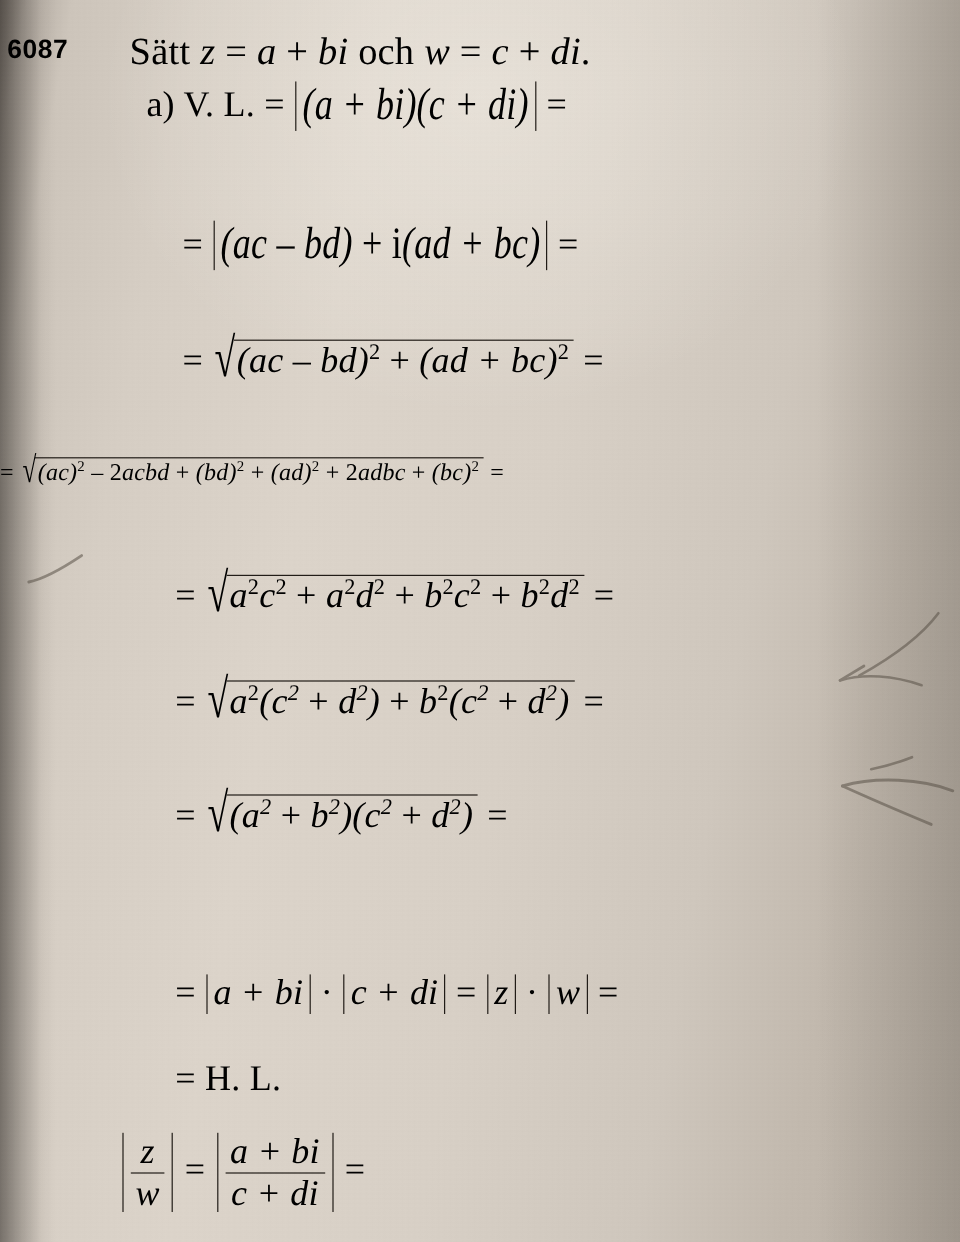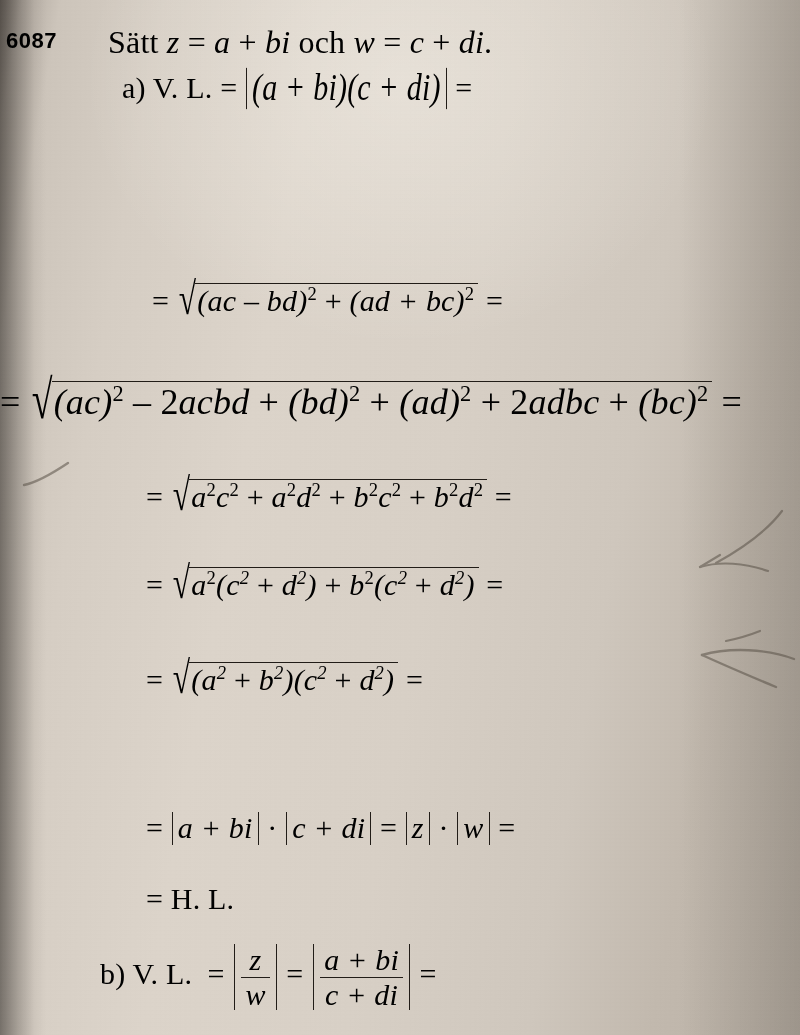--- a/index.html
+++ b/index.html
@@ -179,26 +179,29 @@
 
     <div class="line" style="left:108px; top:26px; font-size:32px;">
       Sätt <i class="v">z</i> = <i class="v">a</i> + <i class="v">bi</i> och <i class="v">w</i> = <i class="v">c</i> + <i class="v">di</i>.
     </div>
 
     <div class="line" style="left:112px; top:72px;margin-left:10px;">
       <span class="up">a) V. L. = </span><span class="abs tall"><i class="v">(a&nbsp;+&nbsp;bi)(c&nbsp;+&nbsp;di)</i></span> =
     </div>
 
 
+    <div class="line" style="left:152px; top:188px;">
+      = <span class="abs tall"><i class="v">(ac&nbsp;–&nbsp;bd)</i>&nbsp;+&nbsp;<span class="up">i</span><i class="v">(ad&nbsp;+&nbsp;bc)</i></span> =
+    </div>
 
     <div class="line" style="left:152px; top:262px;">
       = <span class="rad"><span class="sign">√</span><span class="body"><i class="v">(ac&nbsp;–&nbsp;bd)</i><sup class="p">2</sup>&nbsp;+&nbsp;<i class="v">(ad&nbsp;+&nbsp;bc)</i><sup class="p">2</sup></span></span> =
     </div>
 
-    <div class="line" style="left:0px; top:360px; font-size:36px;">
+    <div class="line" style="left:0px; top:360px; font-size:20px;">
       = <span class="rad"><span class="sign">√</span><span class="body"><i class="v">(ac)</i><sup class="p">2</sup>&nbsp;–&nbsp;2<i class="v">acbd</i>&nbsp;+&nbsp;<i class="v">(bd)</i><sup class="p">2</sup>&nbsp;+&nbsp;<i class="v">(ad)</i><sup class="p">2</sup>&nbsp;+&nbsp;2<i class="v">adbc</i>&nbsp;+&nbsp;<i class="v">(bc)</i><sup class="p">2</sup></span></span> =
     </div>
 
     <div class="line" style="left:146px; top:458px;">
       = <span class="rad"><span class="sign">√</span><span class="body"><i class="v">a</i><sup class="p">2</sup><i class="v">c</i><sup class="p">2</sup>&nbsp;+&nbsp;<i class="v">a</i><sup class="p">2</sup><i class="v">d</i><sup class="p">2</sup>&nbsp;+&nbsp;<i class="v">b</i><sup class="p">2</sup><i class="v">c</i><sup class="p">2</sup>&nbsp;+&nbsp;<i class="v">b</i><sup class="p">2</sup><i class="v">d</i><sup class="p">2</sup></span></span> =
     </div>
 
     <div class="line" style="left:146px; top:546px;">
       = <span class="rad"><span class="sign">√</span><span class="body"><i class="v">a</i><sup class="p">2</sup><i class="v">(c</i><sup class="pi">2</sup>&nbsp;+&nbsp;<i class="v">d</i><sup class="pi">2</sup><i class="v">)</i>&nbsp;+&nbsp;<i class="v">b</i><sup class="p">2</sup><i class="v">(c</i><sup class="pi">2</sup>&nbsp;+&nbsp;<i class="v">d</i><sup class="pi">2</sup><i class="v">)</i></span></span> =
     </div>
@@ -210,21 +213,21 @@
 
     <div class="line" style="left:146px; top:812px;">
       = <span class="abs"><i class="v">a&nbsp;+&nbsp;bi</i></span> · <span class="abs"><i class="v">c&nbsp;+&nbsp;di</i></span> = <span class="abs"><i class="v">z</i></span> · <span class="abs"><i class="v">w</i></span> =
     </div>
 
     <div class="line" style="left:146px; top:884px;">
       = H. L.
     </div>
 
     <div class="line" style="left:100px; top:944px;">
-      <span class="up">b) V. L. &nbsp;= </span><span class="absfrac"><span class="frac"><span class="num"><i class="v">z</i></span><span class="den"><i class="v">w</i></span></span></span> = <span class="absfrac"><span class="frac"><span class="num"><i class="v">a&nbsp;+&nbsp;bi</i></span><span class="den"><i class="v">c&nbsp;+&nbsp;di</i></span></span></span> =
+      <span class="absfrac"><span class="frac"><span class="num"><i class="v">z</i></span><span class="den"><i class="v">w</i></span></span></span> = <span class="absfrac"><span class="frac"><span class="num"><i class="v">a&nbsp;+&nbsp;bi</i></span><span class="den"><i class="v">c&nbsp;+&nbsp;di</i></span></span></span> =
     </div>
 
     <svg class="pencil" style="left:20px; top:455px;" width="60" height="40" viewBox="0 0 60 40">
       <path d="M4 30 C14 28, 30 20, 48 8" stroke-width="2.4"></path>
     </svg>
 
     <svg class="pencil" style="left:690px; top:505px;" width="100" height="90" viewBox="0 0 100 90">
       <path d="M92 6 C80 22, 62 38, 26 58" stroke-width="2.2"></path>
       <path d="M10 62 C30 56, 55 58, 78 66" stroke-width="2.2"></path>
       <path d="M10 62 L30 50" stroke-width="2.2"></path>

